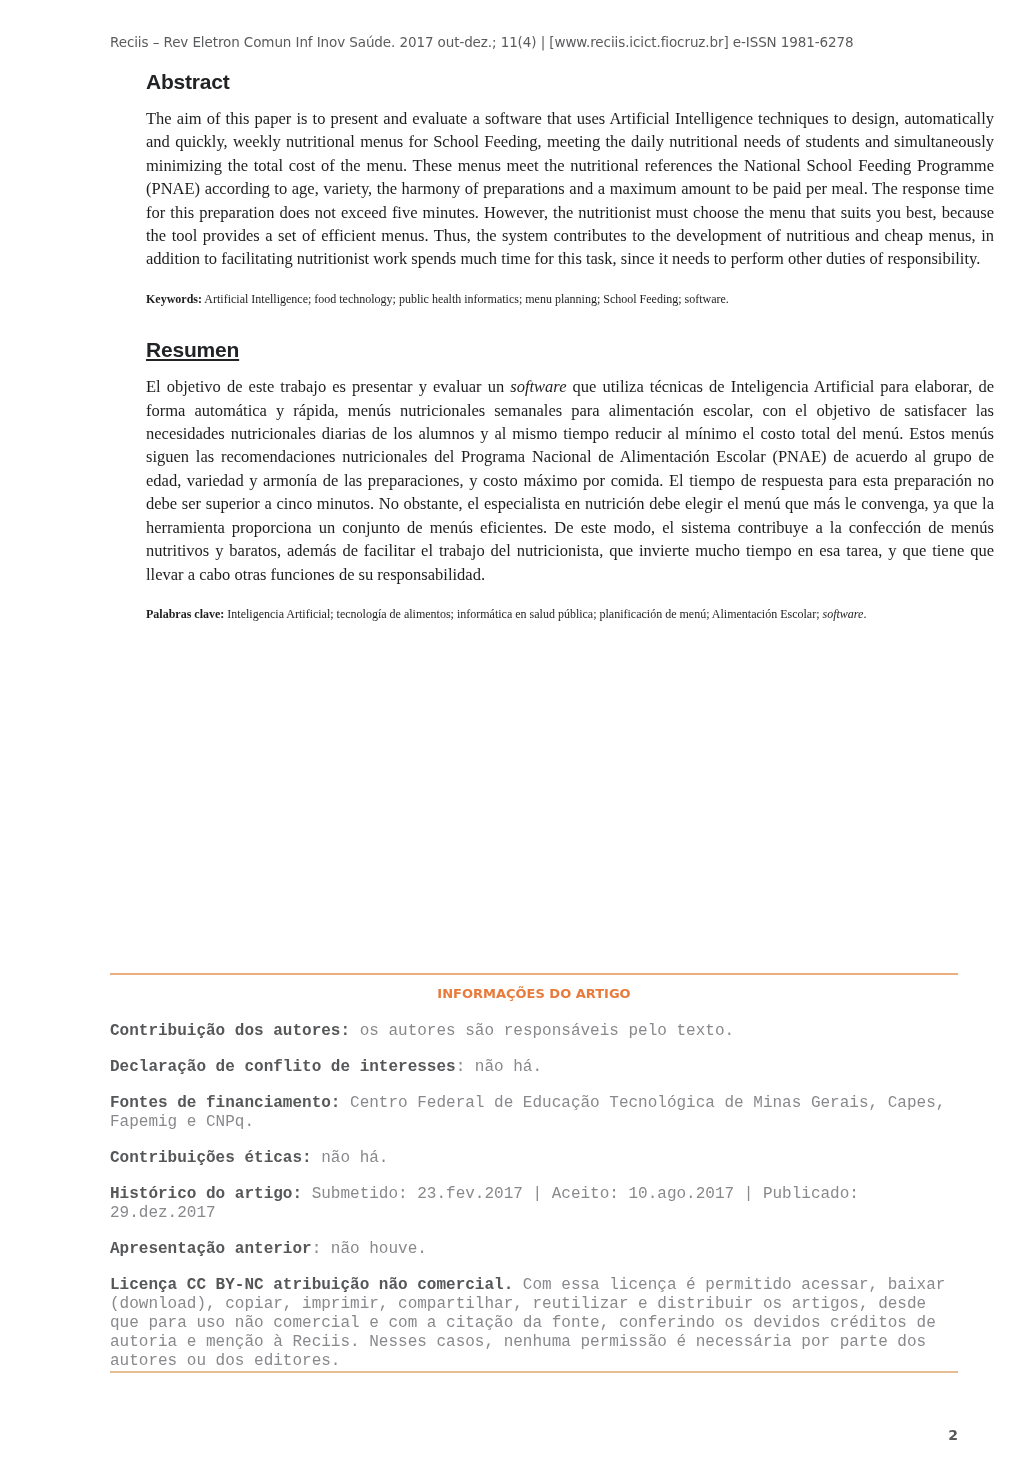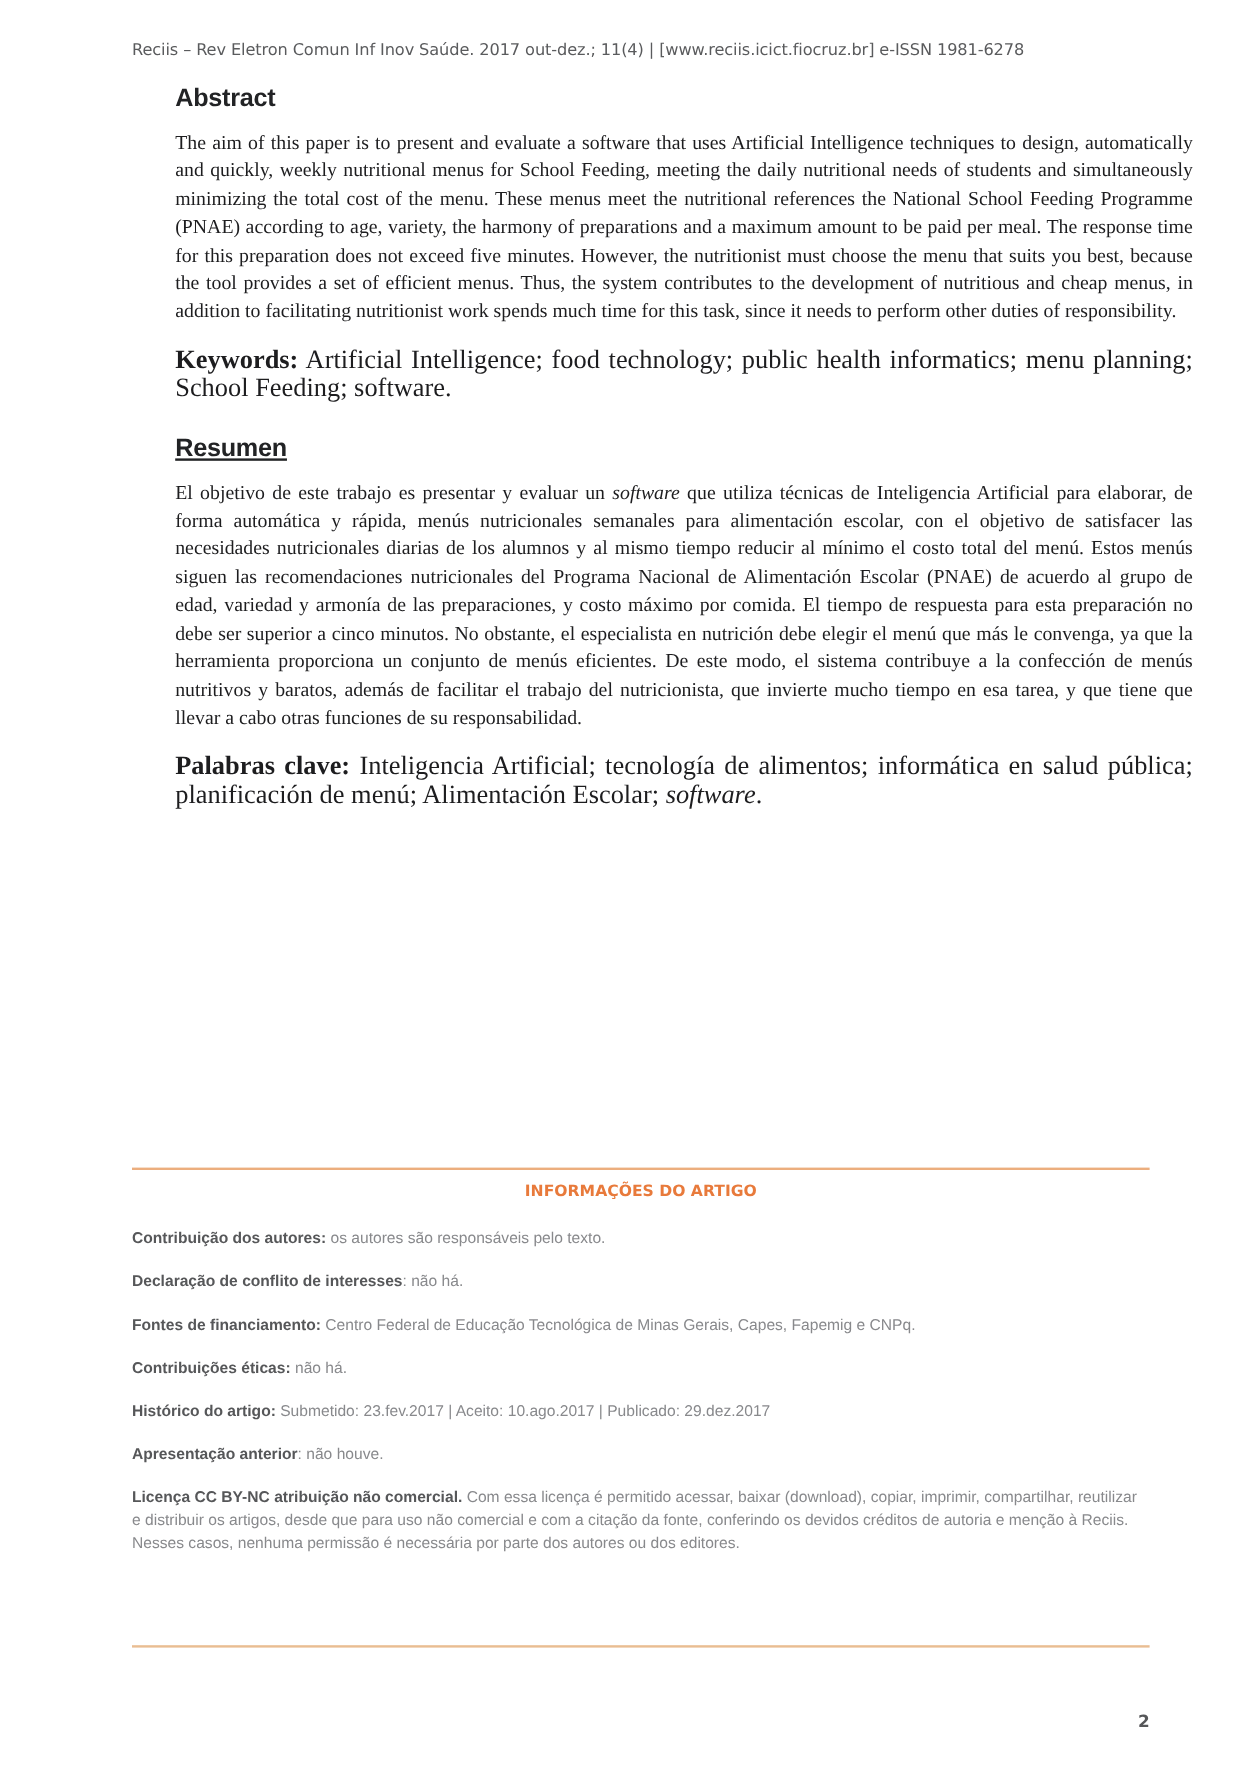--- a/index.html
+++ b/index.html
@@ -40,21 +40,21 @@
     margin-top: 13px;
     font-family: "Liberation Serif", "DejaVu Serif", serif;
     font-size: 16.5px;
     line-height: 23.4px;
     color: #1d1d1f;
     text-align: justify;
   }
   .keywords-paragraph {
     margin-top: 17px;
     font-family: "Liberation Serif", "DejaVu Serif", serif;
-    font-size: 22px;
+    font-size: 12px;
     line-height: 23.4px;
     color: #1d1d1f;
     text-align: justify;
   }
   .keywords-paragraph .kw-label { font-weight: 700; }
   .resumen-title { margin-top: 27px; text-decoration: underline; }
   .italic { font-style: italic; }
   .info-section {
     position: absolute;
     top: 973px;
@@ -70,22 +70,22 @@
     margin-top: 11px;
     text-align: center;
     font-family: "DejaVu Sans", sans-serif;
     font-size: 13px;
     font-weight: 700;
     color: #e87a3b;
   }
   .info-items { margin-top: 21px; }
   .info-item {
     margin-bottom: 17px;
-    font-family: Liberation Sans, sans-serif;
-    font-size: 13px;
+    font-family: Liberation Mono, monospace;
+    font-size: 16px;
     line-height: 19px;
     color: #88898c;
   }
   .info-item .info-label {
     font-weight: 700;
     color: #565759;
   }
   .bottom-divider {
     position: absolute;
     top: 1371px;

